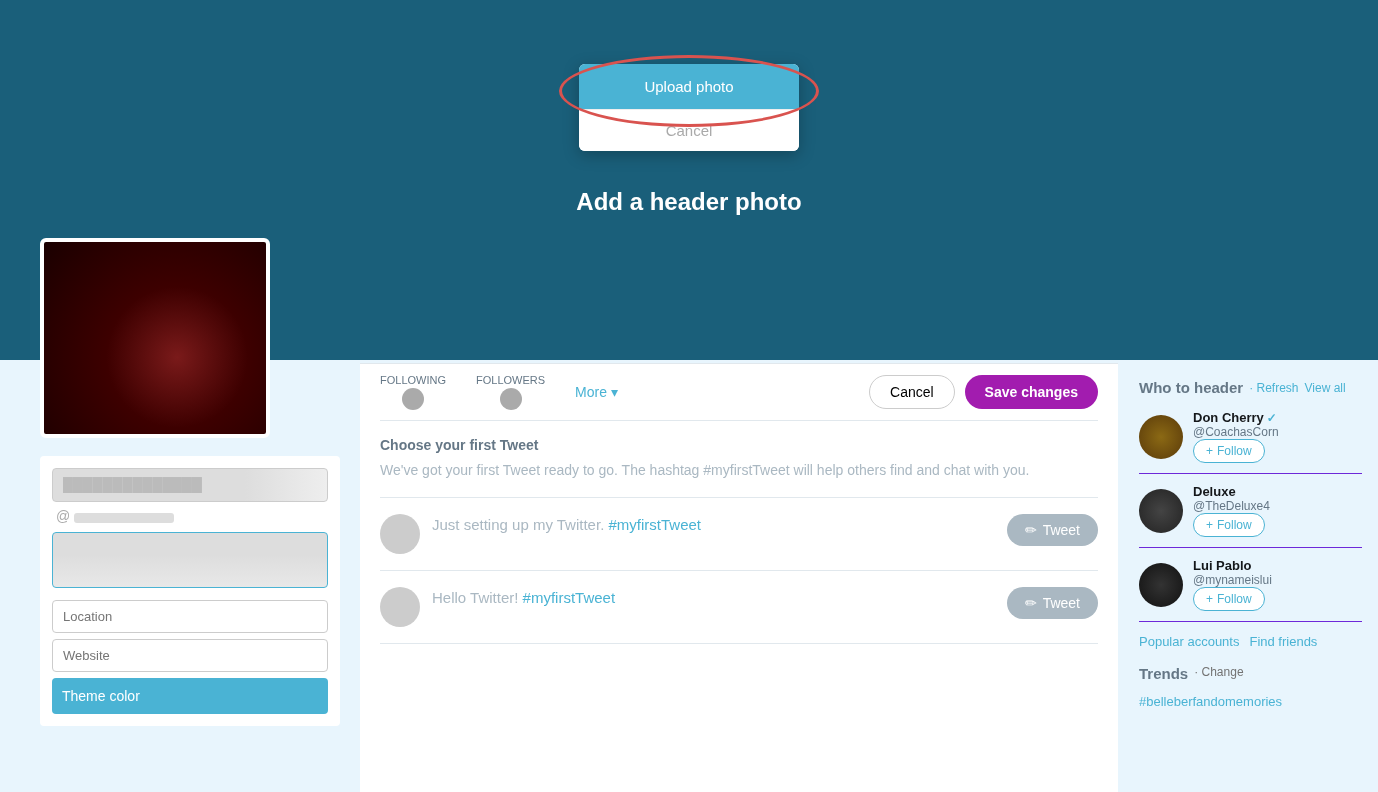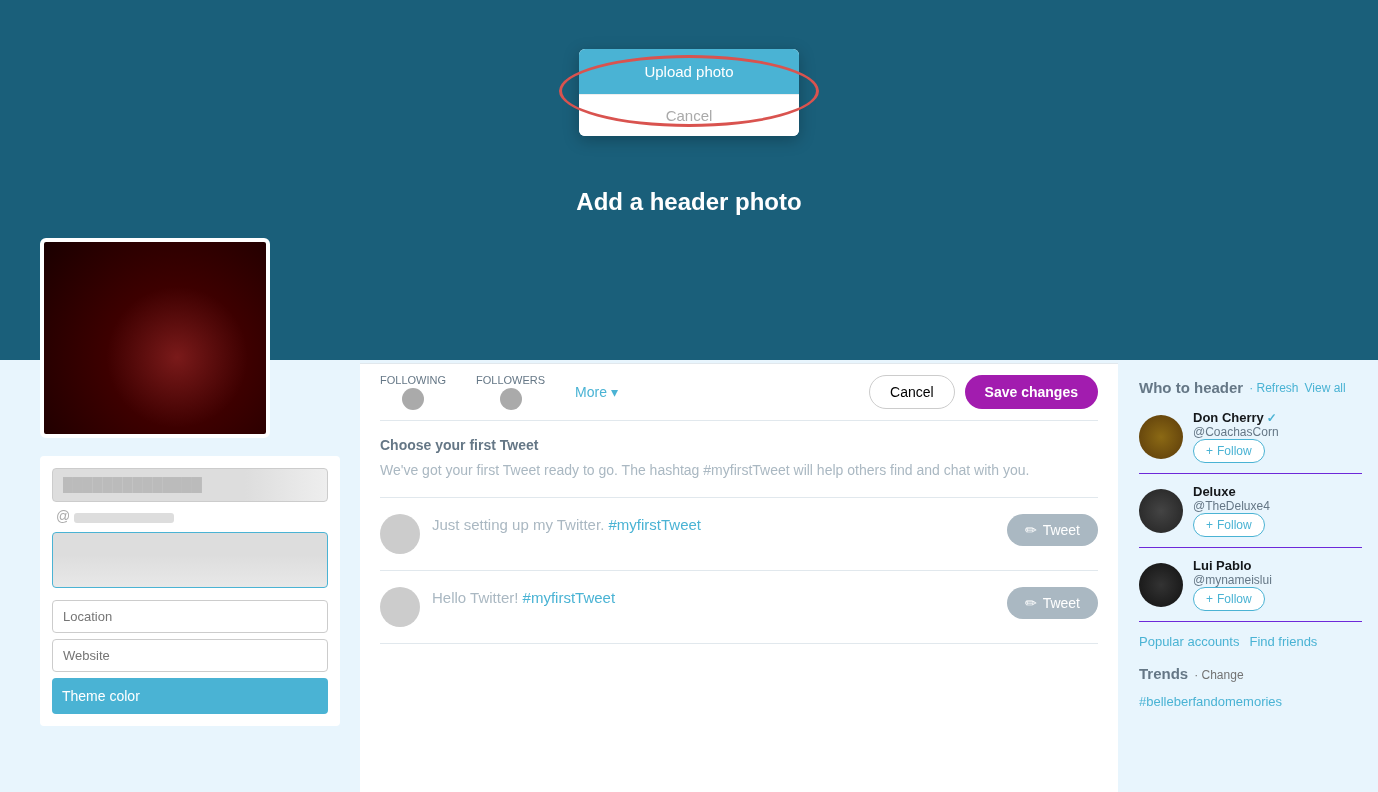--- a/index.html
+++ b/index.html
@@ -11,21 +11,21 @@
     .header-banner {
       width: 100%;
       height: 360px;
       background: #1a5f7a;
       position: relative;
     }
 
     
     .dropdown-popup {
       position: absolute;
-      top: 49px;
+      top: 64px;
       left: 50%;
       transform: translateX(-50%);
       width: 220px;
       background: white;
       border-radius: 6px;
       box-shadow: 0 4px 16px rgba(0,0,0,0.25);
       overflow: hidden;
       z-index: 100;
     }
 
@@ -390,21 +390,21 @@
     .trends-section {
       margin-top: 16px;
     }
 
     .trends-header {
       font-size: 15px;
       font-weight: 700;
       color: #657786;
       margin-bottom: 8px;
       display: flex;
-      align-items: flex-end;
+      align-items: flex-start;
       gap: 6px;
     }
 
     .trends-header .link {
       font-size: 12px;
       color: #737373;
       font-weight: 400;
     }
 
     .trend-item {

